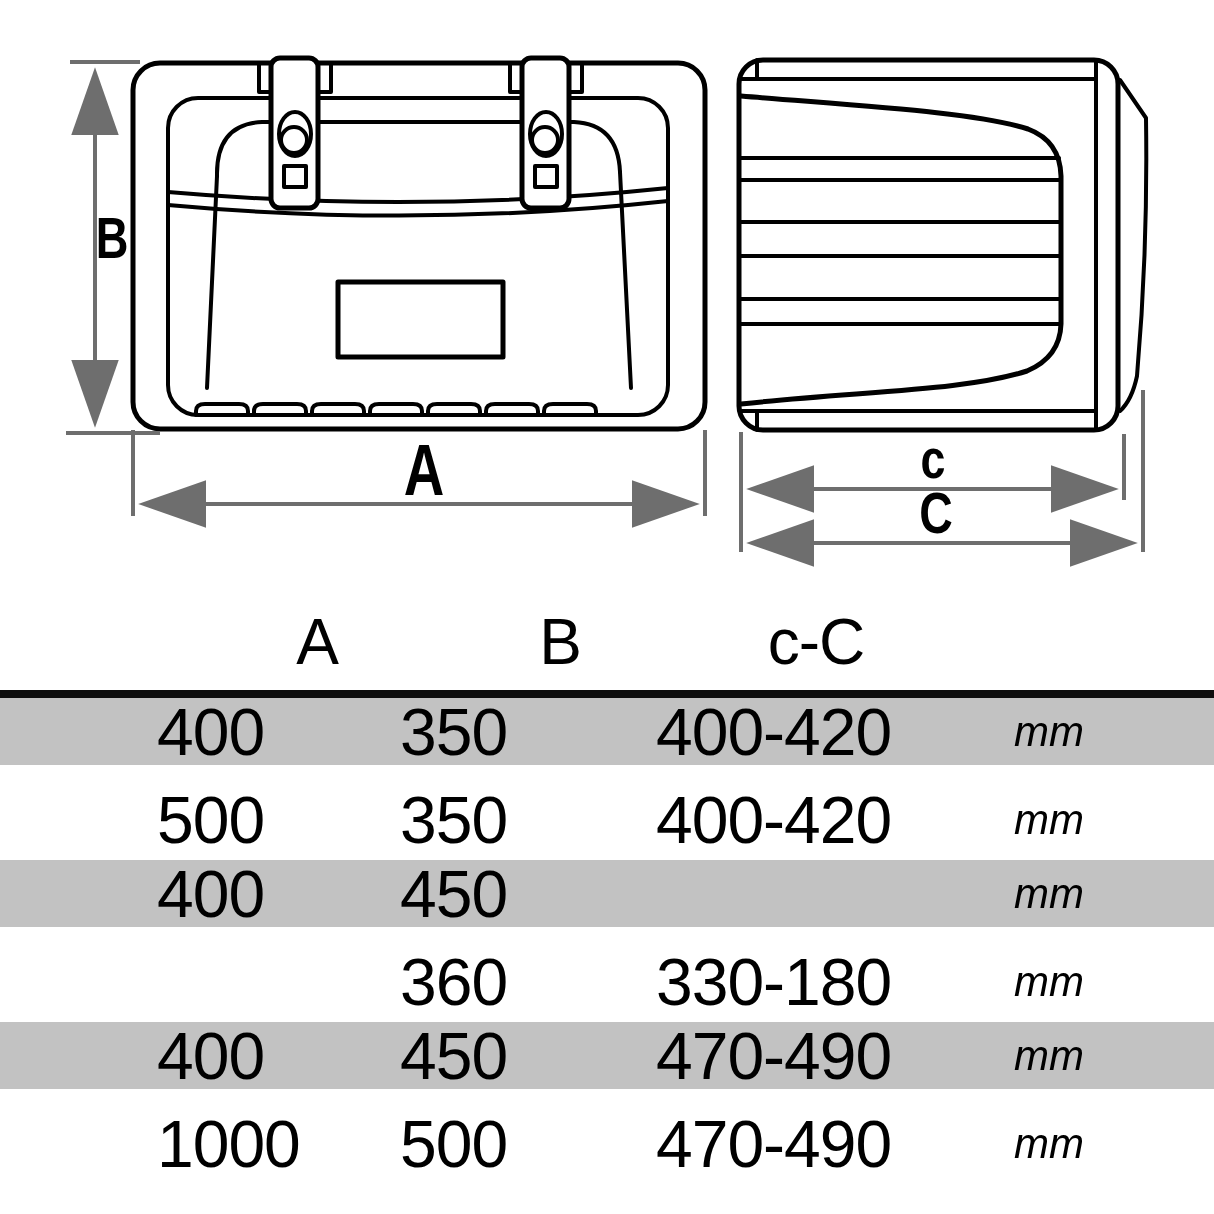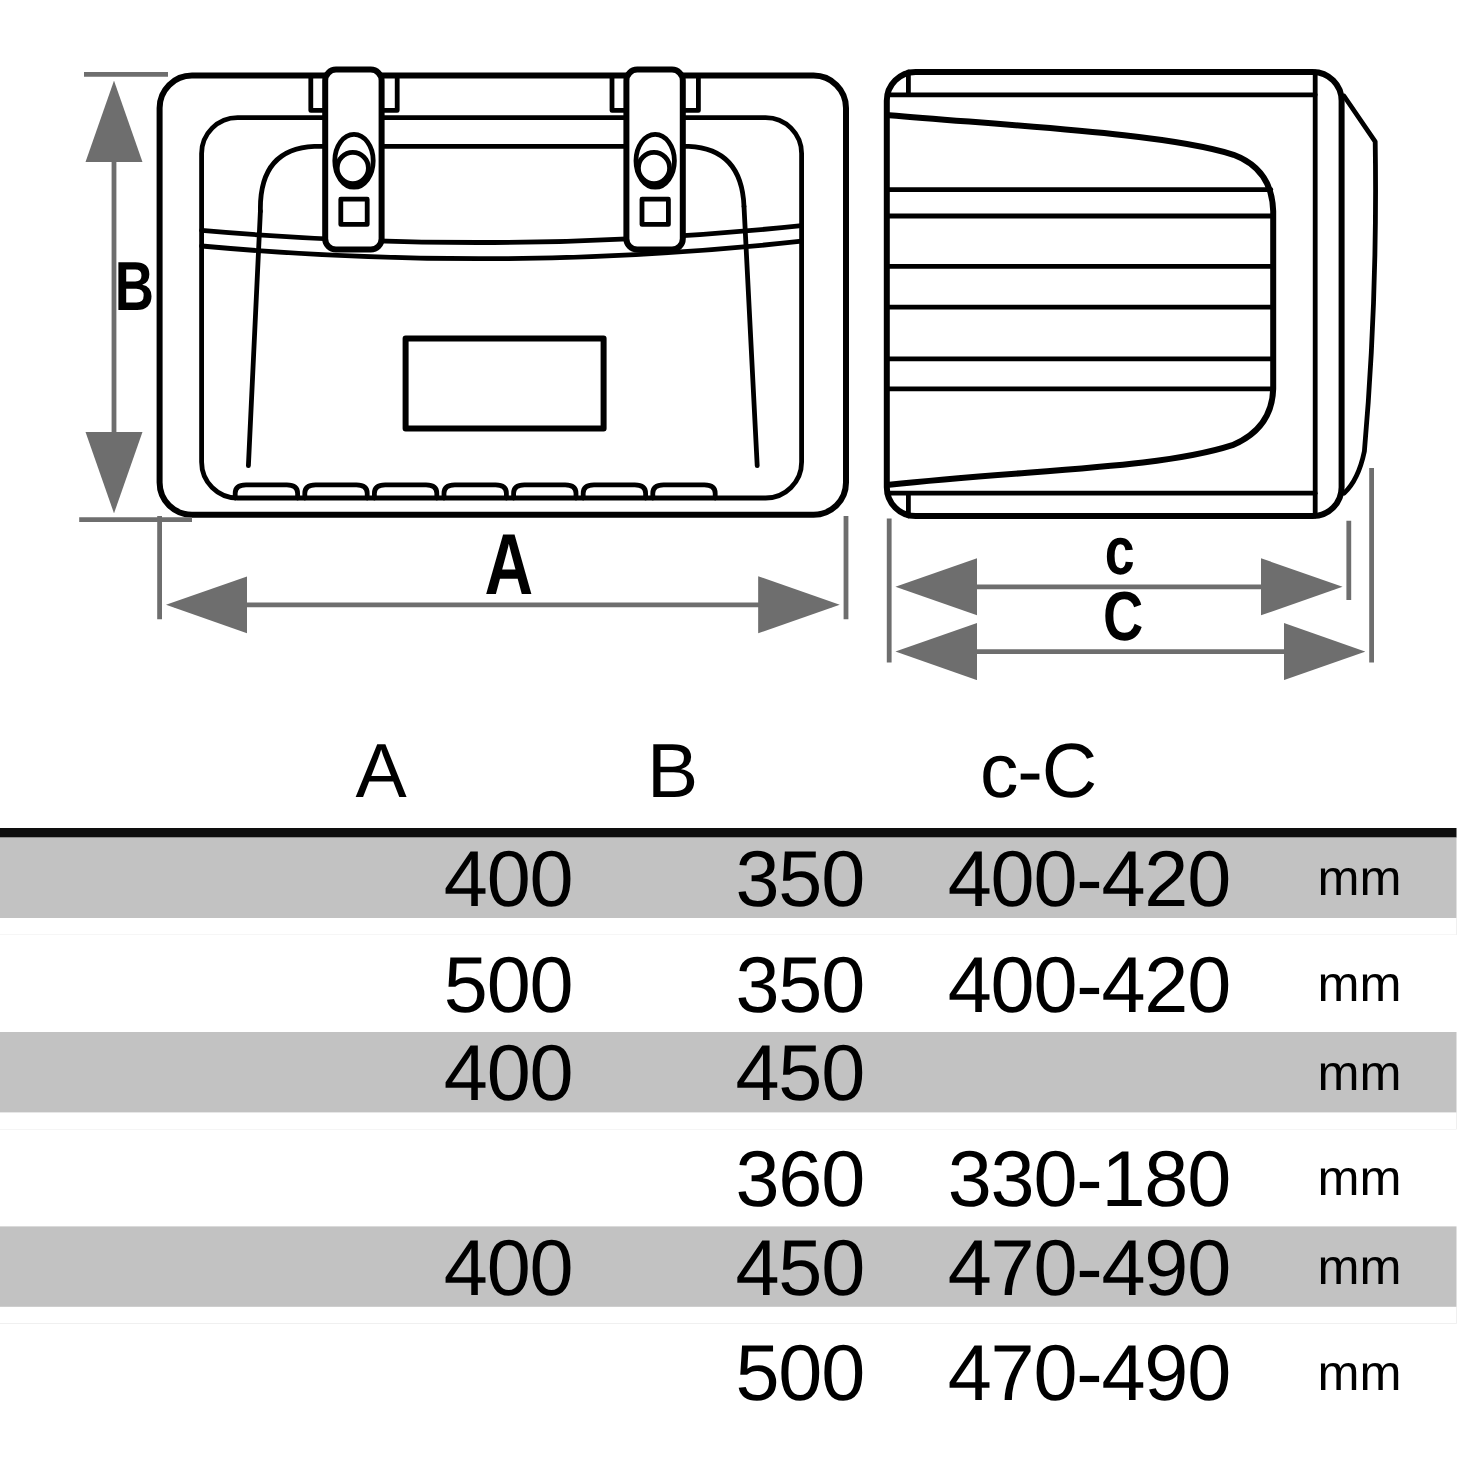--- a/index.html
+++ b/index.html
@@ -14,28 +14,28 @@
   .hcell{
     position:absolute;top:50%;transform:translateY(-50%);
     font-size:64px;line-height:1;text-align:center;width:320px;
     letter-spacing:-1px;
   }
   .rule{width:1214px;height:8px;background:#0e0e0e;}
   .trow{position:relative;height:81px;}
   .trow.gray{background:#c2c2c2;border-bottom:14px solid #ffffff;box-sizing:border-box;}
   .cell{
     position:absolute;top:50%;transform:translateY(-50%);
-    font-size:66px;line-height:1;text-align:right;width:320px;
+    font-size:66px;line-height:1;text-align:left;width:320px;
     letter-spacing:-1px;white-space:nowrap;
   }
   .cell.unit{font-size:42px;width:120px;letter-spacing:0;}
   .col-a{left:157px;}
   .col-b{left:400px;}
-  .col-cc{left:705px;}
-  .col-unit{left:1048px;}
+  .col-cc{left:656px;}
+  .col-unit{left:1014px;font-style:italic;}
 </style>
 </head>
 <body>
 
 <div class="canvas">
 
   <svg class="drawing" width="1214" height="593" viewBox="0 0 1214 593">
     <defs>
       <marker id="ah" viewBox="0 0 20 14" refX="18" refY="7" markerWidth="17" markerHeight="12" orient="auto-start-reverse">
         <path d="M0,0 L20,7 L0,14 Z" fill="#6e6e6e"></path>
@@ -171,19 +171,20 @@
     </div>
 
     <div class="trow gray">
       <div class="cell col-a">400</div>
       <div class="cell col-b">450</div>
       <div class="cell col-cc">470-490</div>
       <div class="cell unit col-unit">mm</div>
     </div>
 
     <div class="trow">
+      <div class="cell col-a">1000</div>
       <div class="cell col-b">500</div>
       <div class="cell col-cc">470-490</div>
       <div class="cell unit col-unit">mm</div>
     </div>
 
   </div>
 </div>
 
 </body></html>

